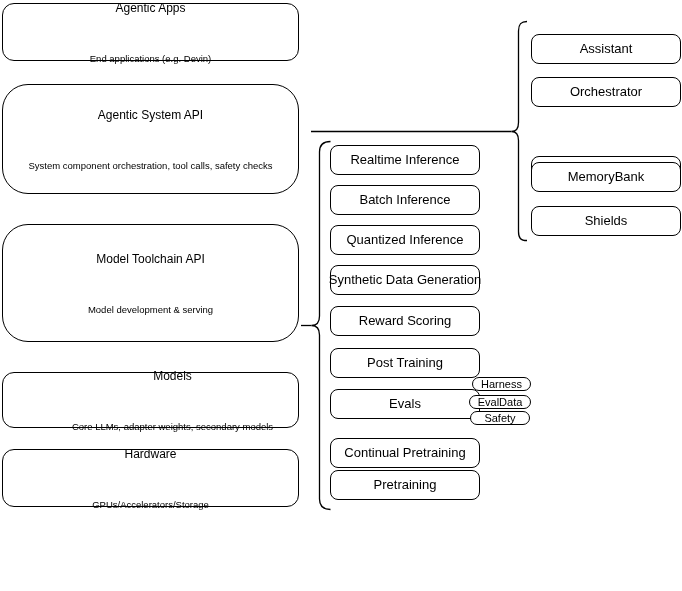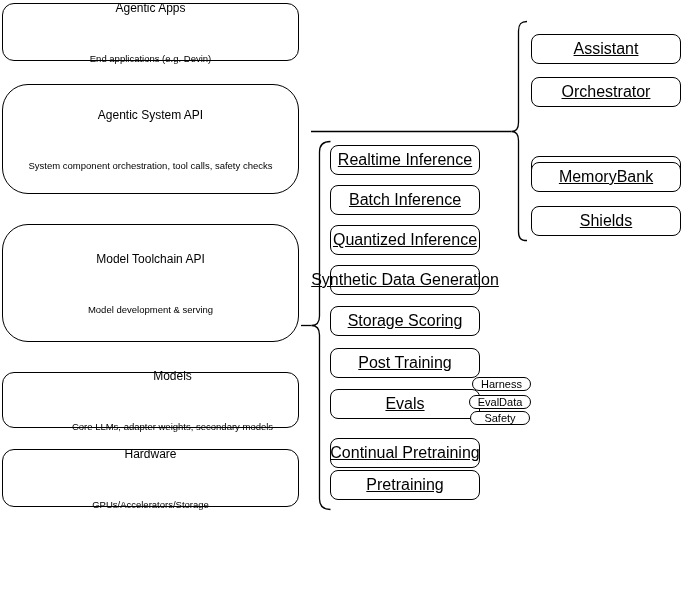--- a/index.html
+++ b/index.html
@@ -31,24 +31,23 @@
     z-index: 2;
   }
   .node .title { font-size: 12px; line-height: 16px; white-space: nowrap; }
   .node .subtitle { font-size: 9.5px; line-height: 13px; white-space: nowrap; }
   .lbox { left: 2px; width: 297px; gap: 36px; }
   .r12 { border-radius: 12px; }
   .r26 { border-radius: 26px; }
   .mbox, .rbox {
     width: 150px; height: 30px;
     border-radius: 8px;
-    font-size: 16px;
+    font-size: 13px;
     line-height: 14px;
     white-space: nowrap;
-    text-decoration: underline;
   }
   .mbox { left: 330px; }
   .rbox { left: 531px; }
   .pill {
     position: absolute;
     height: 14px;
     background: #ffffff;
     border: 1.2px solid #000000;
     border-radius: 8px;
     box-sizing: border-box;
@@ -105,21 +104,21 @@
   <div class="node mbox" style="top:185px;">
     <span>Batch Inference</span>
   </div>
   <div class="node mbox" style="top:225px;">
     <span>Quantized Inference</span>
   </div>
   <div class="node mbox" style="top:265px;">
     <span>Synthetic Data Generation</span>
   </div>
   <div class="node mbox" style="top:306px;">
-    <span>Storage Scoring</span>
+    <span>Reward Scoring</span>
   </div>
   <div class="node mbox" style="top:348px;">
     <span>Post Training</span>
   </div>
   <div class="node mbox" style="top:389px;">
     <span>Evals</span>
   </div>
   <div class="node mbox" style="top:429px;margin-top:9px;">
     <span>Continual Pretraining</span>
   </div>

